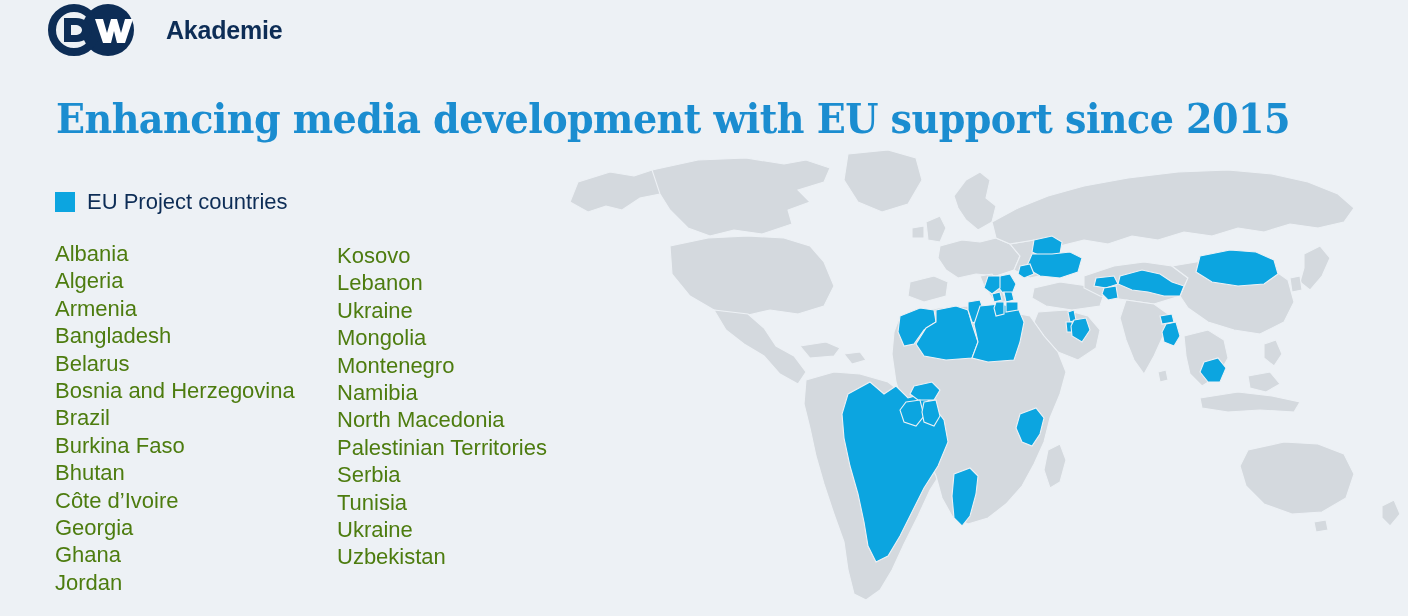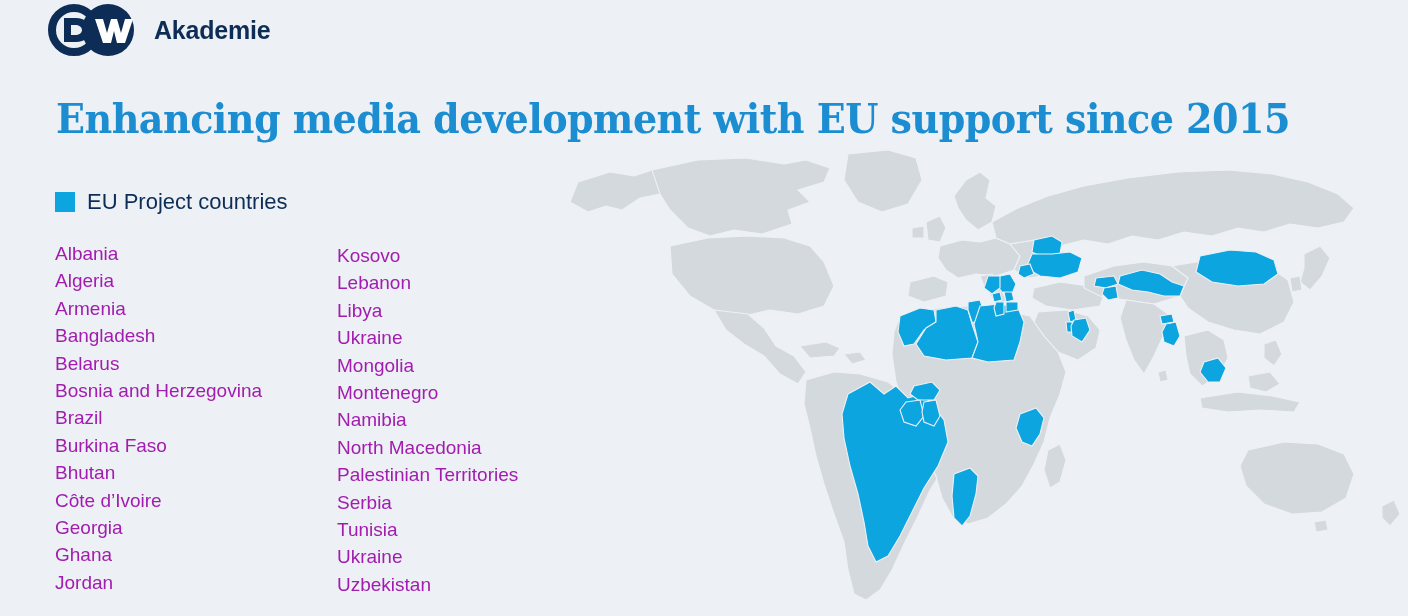--- a/index.html
+++ b/index.html
@@ -28,21 +28,21 @@
   .land      { fill: #d4d9de; stroke: #edf1f5; stroke-width: 1.1; }
   .land-hi   { fill: #0ca5e0; stroke: #edf1f5; stroke-width: 1.1; }
 
   
   #brand-bar {
     position: absolute;
     left: 40px;
     top: 2px;
     display: flex;
     align-items: center;
-    gap: 2px;
+    gap: 14px;
     z-index: 5;
   }
   #dw-logo { width: 112px; height: 56px; display: block; flex: none; }
   #brand-name {
     color: #0d2d56;
     font-size: 25px;
     font-weight: bold;
     letter-spacing: -0.2px;
     line-height: 1;
   }
@@ -96,22 +96,22 @@
     display: flex;
     gap: 0;
   }
   .country-col {
     display: flex;
     flex-direction: column;
   }
   .country-col.col-1 { width: 282px; }
   .country-col.col-2 { width: 300px; padding-top: 2px; }
   .country-item {
-    color: #a21caf;
-    font-size: 19px;
+    color: #4d7c0f;
+    font-size: 22px;
     line-height: 27.4px;
     white-space: nowrap;
   }
 </style>
 </head>
 <body>
 
 <div id="world-map">
   <svg viewBox="0 0 880 480" xmlns="http://www.w3.org/2000/svg" aria-hidden="true">
 
@@ -275,21 +275,20 @@
       <div class="country-item">Burkina Faso</div>
       <div class="country-item">Bhutan</div>
       <div class="country-item">Côte d’Ivoire</div>
       <div class="country-item">Georgia</div>
       <div class="country-item">Ghana</div>
       <div class="country-item">Jordan</div>
     </div>
   <div class="country-col col-2">
       <div class="country-item">Kosovo</div>
       <div class="country-item">Lebanon</div>
-      <div class="country-item">Libya</div>
       <div class="country-item">Ukraine</div>
       <div class="country-item">Mongolia</div>
       <div class="country-item">Montenegro</div>
       <div class="country-item">Namibia</div>
       <div class="country-item">North Macedonia</div>
       <div class="country-item">Palestinian Territories</div>
       <div class="country-item">Serbia</div>
       <div class="country-item">Tunisia</div>
       <div class="country-item">Ukraine</div>
       <div class="country-item">Uzbekistan</div>

